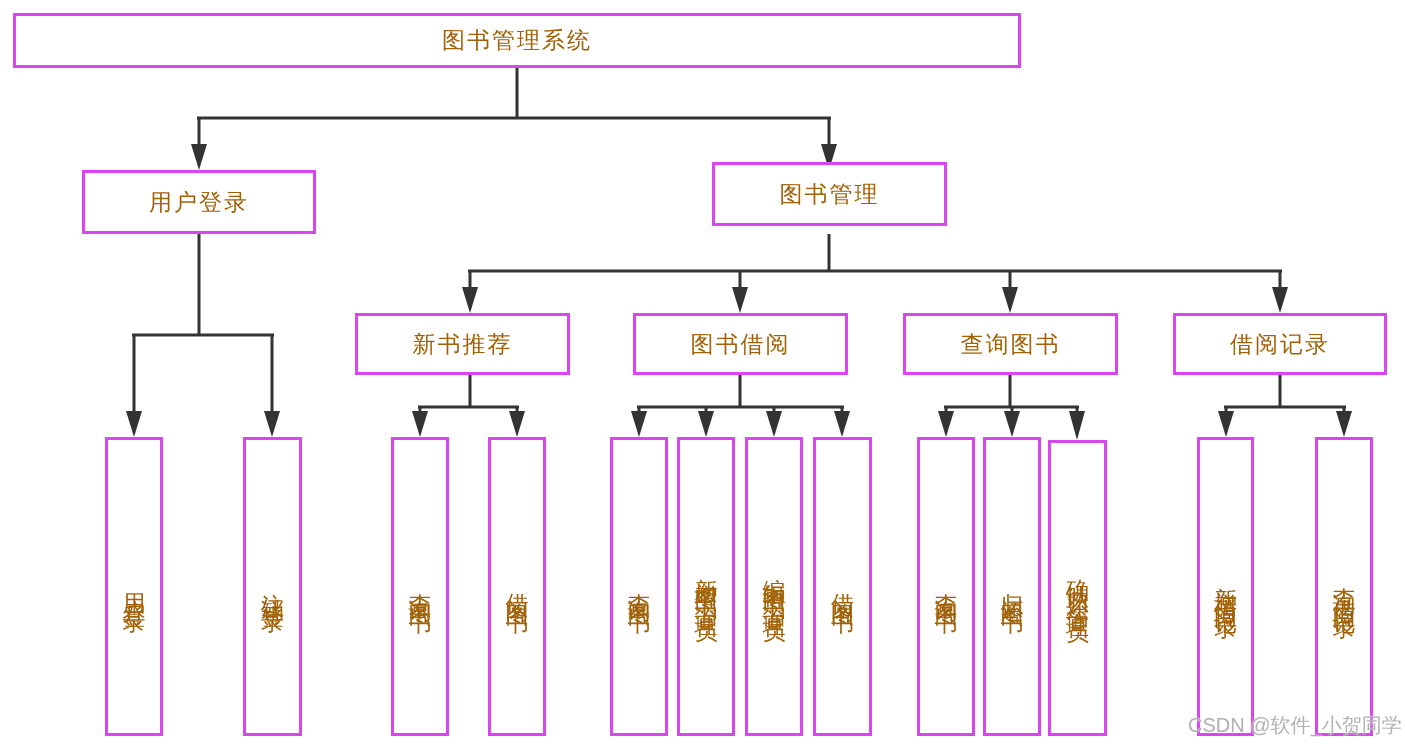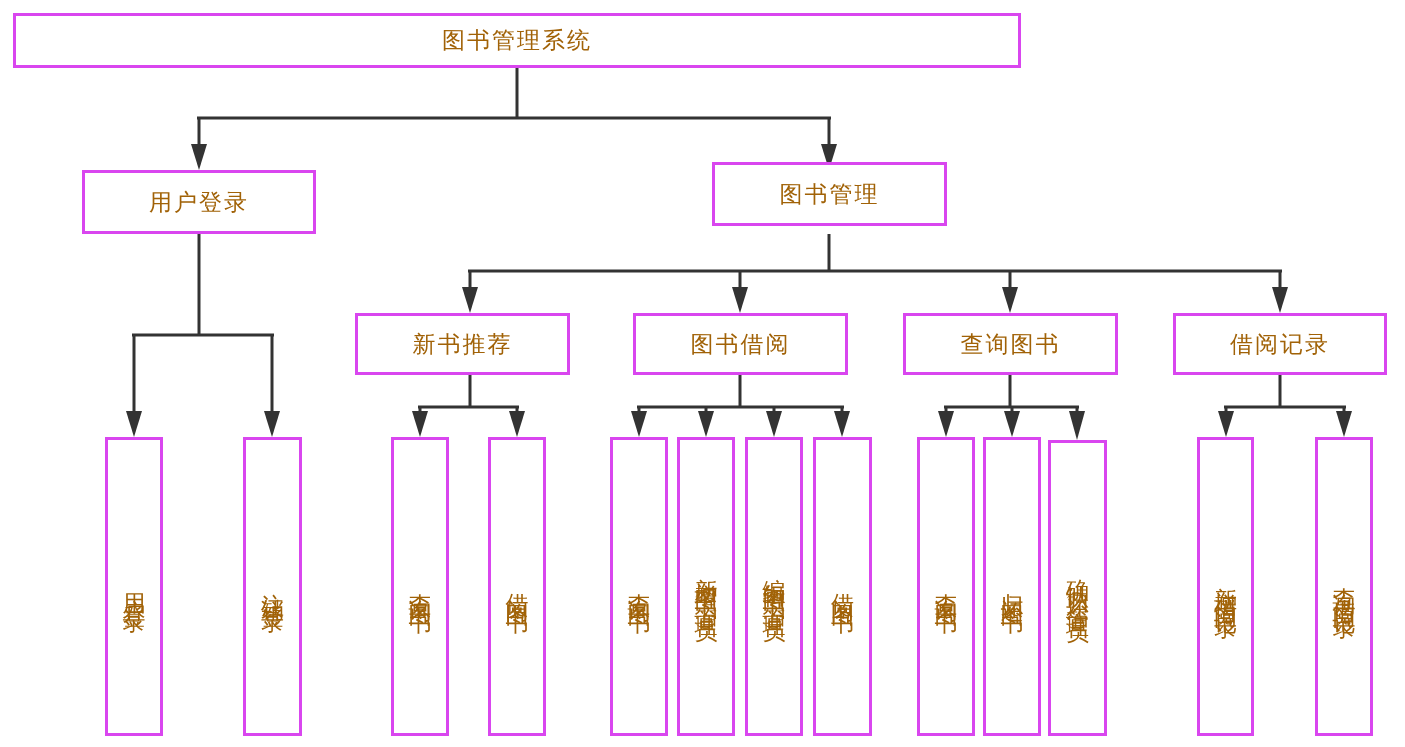--- a/index.html
+++ b/index.html
@@ -159,13 +159,14 @@
   <div class="node v" style="left:745px;top:437px;width:58px;height:299px">编辑图书（管理员）</div>
   <div class="node v" style="left:813px;top:437px;width:59px;height:299px">借阅图书</div>
 
   <div class="node v" style="left:917px;top:437px;width:58px;height:299px">查询图书</div>
   <div class="node v" style="left:983px;top:437px;width:58px;height:299px">归还图书</div>
   <div class="node v" style="left:1048px;top:440px;width:59px;height:296px">确认归还（管理员）</div>
 
   <div class="node v" style="left:1197px;top:437px;width:57px;height:299px">新增借阅记录</div>
   <div class="node v" style="left:1315px;top:437px;width:58px;height:299px">查询借阅记录</div>
 
+  <div class="watermark">CSDN @软件_小贺同学</div>
 </div>
 
 </body></html>

